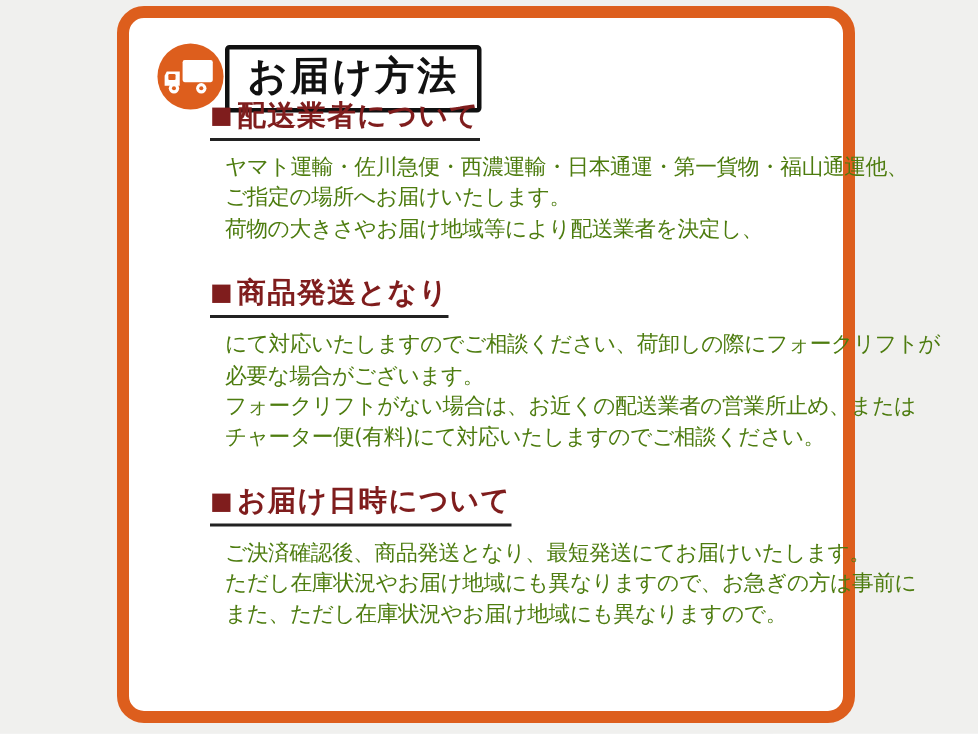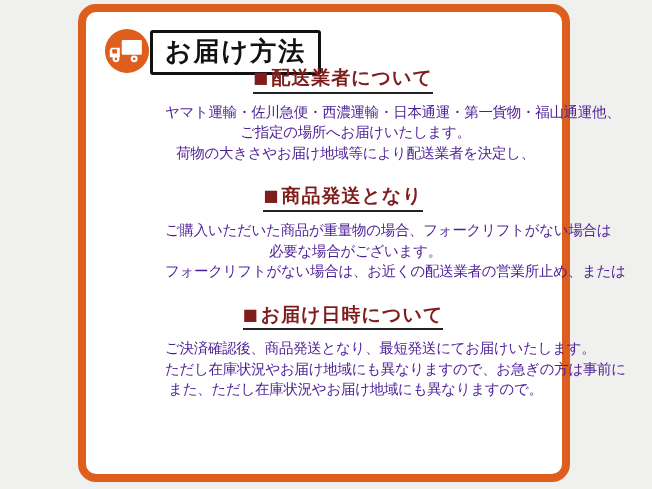--- a/index.html
+++ b/index.html
@@ -9,21 +9,20 @@
     height: 489px;
     background: #f0f0ee;
     font-family: "DejaVu Sans", "Liberation Sans", sans-serif;
     overflow: hidden;
   }
   .stage {
     position: relative;
     width: 515px;
     height: 489px;
     background: #f0f0ee;
-    text-align: center;
   }
   .panel {
     position: absolute;
     left: 78px;
     top: 4px;
     width: 476px;
     height: 462px;
     background: #ffffff;
     border: 8px solid #dd5e1d;
     border-radius: 18px;
@@ -68,22 +67,22 @@
     border-bottom: 2px solid #222222;
     padding-bottom: 3px;
     letter-spacing: 1px;
   }
   .sec-head .bullet {
     font-size: 16px;
     margin-right: 2px;
     vertical-align: 1px;
   }
   .sec-body {
-    margin-left: 25px;
-    color: #4c1d95;
+    margin-left: 10px;
+    color: #4d7c0f;
   }
   .line {
     font-size: 14.5px;
     line-height: 20.5px;
     letter-spacing: -0.3px;
     white-space: nowrap;
   }
 </style>
 </head>
 <body>
@@ -115,23 +114,24 @@
         <div class="sec-body">
           <div class="line">ヤマト運輸・佐川急便・西濃運輸・日本通運・第一貨物・福山通運他、</div>
           <div class="line">ご指定の場所へお届けいたします。</div>
           <div class="line">荷物の大きさやお届け地域等により配送業者を決定し、</div>
         </div>
       </section>
 
       <section>
         <h2 class="sec-head"><span class="bullet">■</span><span>商品発送となり</span></h2>
         <div class="sec-body">
-          <div class="line">ご購入いただいた商品が重量物の場合、フォークリフトがない場合は</div>
+          <div class="line">にて対応いたしますのでご相談ください、荷卸しの際にフォークリフトが</div>
           <div class="line">必要な場合がございます。</div>
           <div class="line">フォークリフトがない場合は、お近くの配送業者の営業所止め、または</div>
+          <div class="line">チャーター便(有料)にて対応いたしますのでご相談ください。</div>
         </div>
       </section>
 
       <section>
         <h2 class="sec-head"><span class="bullet">■</span><span>お届け日時について</span></h2>
         <div class="sec-body">
           <div class="line">ご決済確認後、商品発送となり、最短発送にてお届けいたします。</div>
           <div class="line">ただし在庫状況やお届け地域にも異なりますので、お急ぎの方は事前に</div>
           <div class="line">また、ただし在庫状況やお届け地域にも異なりますので。</div>
         </div>

